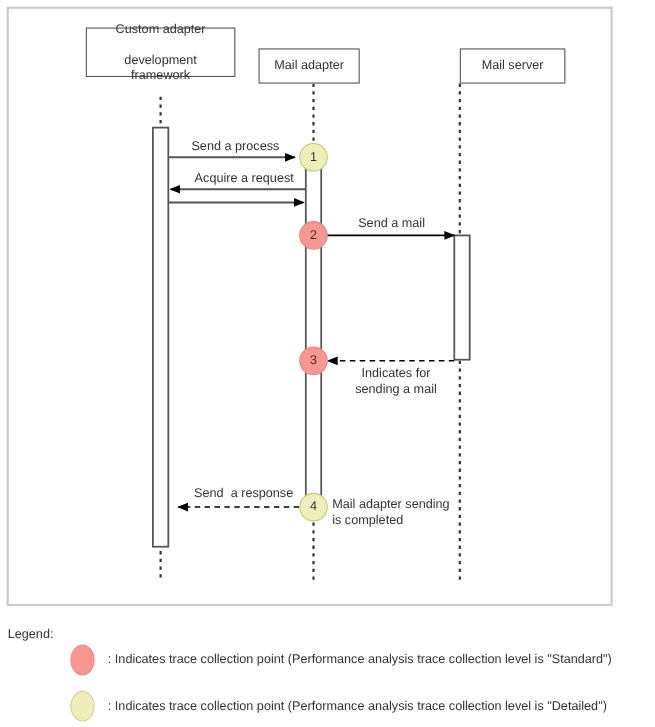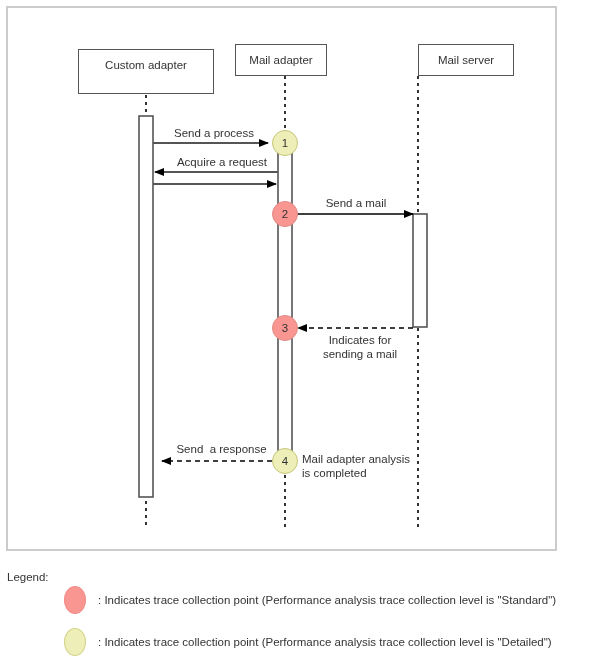--- a/index.html
+++ b/index.html
@@ -168,23 +168,24 @@
     <line x1="153" y1="184" x2="276" y2="184" stroke="#555555" stroke-width="1.8" marker-end="url(#arrow-solid)"></line>
 
     <line x1="292" y1="214" x2="413" y2="214" stroke="#000000" stroke-width="1.6" marker-end="url(#arrow-solid)"></line>
 
     <line x1="413" y1="328" x2="298" y2="328" stroke="#000000" stroke-width="1.4" stroke-dasharray="5,4" marker-end="url(#arrow-solid-left)"></line>
 
     <line x1="272" y1="461" x2="162" y2="461" stroke="#000000" stroke-width="1.4" stroke-dasharray="5,4" marker-end="url(#arrow-solid-left)"></line>
   </g>
 </svg>
 
-<div class="lifeline-box" style="left:78px; top:49px; width:136px; height:45px;">
+<div class="lifeline-box" style="left:78px; top:25px; width:136px; height:45px;">
   <span>
     <span>Custom adapter</span><br>
+    <span>development framework</span>
   </span>
 </div>
 
 <div class="lifeline-box" style="left:235px; top:44px; width:92px; height:32px;">
   <span>Mail adapter</span>
 </div>
 
 <div class="lifeline-box" style="left:370px; top:44px; width:96px; height:32px;margin-left:48px;">
   <span>Mail server</span>
 </div>
@@ -196,21 +197,21 @@
 <div class="msg-label msg-center" style="left:311px; top:196px; width:90px;">Send a mail</div>
 
 <div class="msg-label msg-center multiline" style="left:300px; top:333px; width:120px;">
   <span>Indicates for</span><br>
   <span>sending a mail</span>
 </div>
 
 <div class="msg-label msg-center" style="left:165px; top:442px; width:113px;">Send  a response</div>
 
 <div class="msg-label msg-left multiline" style="left:302px; top:452px; width:130px;">
-  <span>Mail adapter analysis</span><br>
+  <span>Mail adapter sending</span><br>
   <span>is completed</span>
 </div>
 
 <div class="trace-point trace-detailed" style="left:272px; top:130px;">
   <span>1</span>
 </div>
 
 <div class="trace-point trace-standard" style="left:272px; top:201px;">
   <span>2</span>
 </div>

